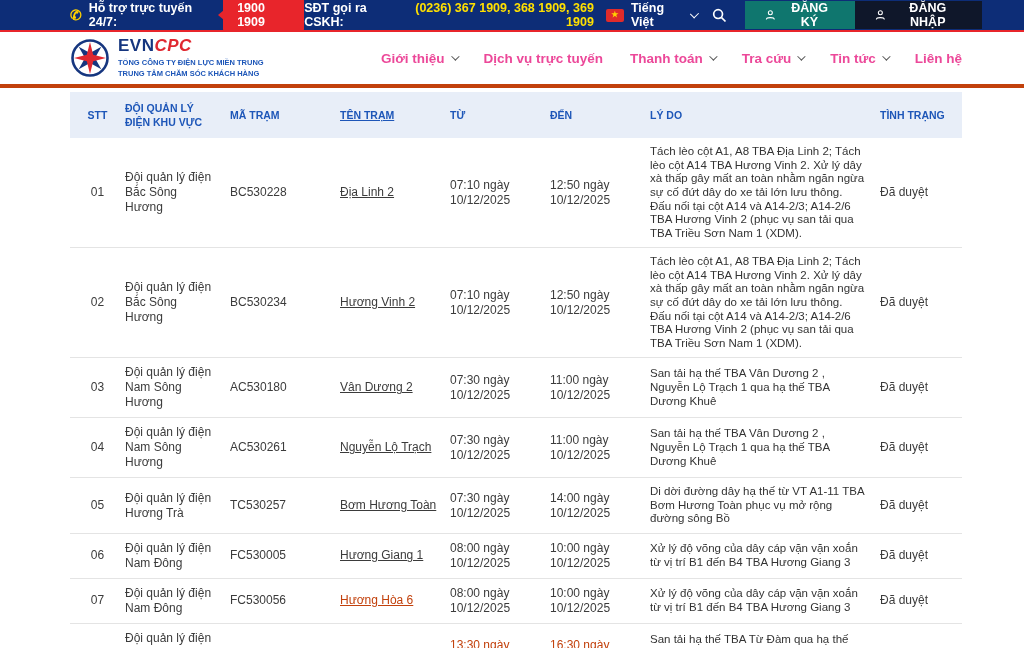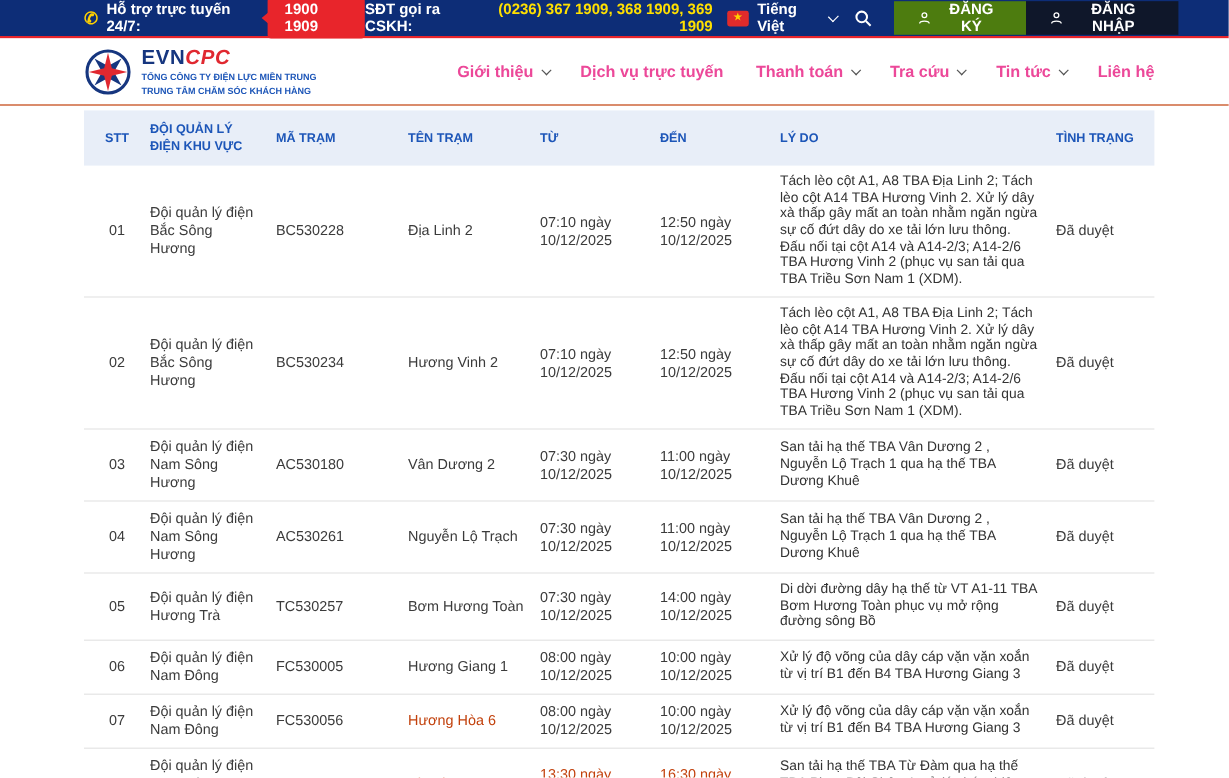--- a/index.html
+++ b/index.html
@@ -21,28 +21,28 @@
   .cskh-numbers { color:#ffe000; margin-right:12px;text-align:right; }
   .flag { width:20px; height:13px; background:#e02b2b; border-radius:2px; display:flex;
           align-items:center; justify-content:center; color:#ffd100; font-size:8px;
           margin-right:7px; line-height:1; }
   .lang { display:flex; align-items:center; gap:6px; margin-right:16px; cursor:pointer; }
   .chev { display:inline-block; width:7px; height:7px; border-right:1.5px solid currentColor;
           border-bottom:1.5px solid currentColor; transform:rotate(45deg) translateY(-2px); }
   .search-btn { display:flex; align-items:center; margin-right:18px; cursor:pointer; }
   .tb-btn { display:flex; align-items:center; gap:8px; padding:0 20px; color:#fff;
             font-size:12.5px; font-weight:bold; border:none; cursor:pointer; }
-  .btn-register { background:#4d7c0f; }
+  .btn-register { background:#0f766e; }
   .btn-login { background:#0f172a; }
   .tb-spacer { width:47px; }
   .redline { height:2px; background:#e8252b; }
 
   
   .header { height:56px; display:flex; align-items:center; padding:0 62px 0 70px;
-            border-bottom:1px solid #c2410c; background:#fff; }
+            border-bottom:4px solid #c2410c; background:#fff; }
   .logo { display:flex; align-items:center; gap:8px; cursor:pointer; }
   .logo-text .brand { font-size:17px; font-weight:bold; letter-spacing:.5px; }
   .logo-text .evn { color:#16367f; }
   .logo-text .cpc { color:#e02830; font-style:italic; }
   .logo-sub { font-size:7.5px; font-weight:bold; color:#1d56b8; line-height:1.45; margin-top:2px; }
   .nav { margin-left:auto; display:flex; align-items:center; gap:27px; }
   .nav-item { display:flex; align-items:center; gap:6px; font-size:13.5px; font-weight:bold;
               color:#ec4899; cursor:pointer; white-space:nowrap; }
   .nav-item .chev { border-color:#555; width:6px; height:6px; }
 
@@ -50,21 +50,21 @@
   .content { padding:4px 62px 0 70px; }
   table { width:892px; border-collapse:collapse; table-layout:fixed; }
   thead th { background:#e8eef8; color:#1d56b8; font-size:10.5px; font-weight:bold;
              text-align:left; padding:9px 10px 9px 0; vertical-align:middle; line-height:1.35; }
   thead th.c-stt { text-align:center; padding:9px 0; }
   tbody td { font-size:12px; color:#3b3b3b; padding:7px 14px 7px 0; vertical-align:middle;
              line-height:1.25; word-wrap:break-word; }
   tbody tr { border-bottom:1px solid #e4e4e4; }
   td.c-stt { text-align:center; padding:7px 0; }
   td.c-lydo { font-size:11.5px; line-height:1.18; color:#333; }
-  .c-stt{width:55px} .c-doi{width:105px} .c-ma{width:110px} .c-ten{width:110px; padding-right:6px;}
+  .c-stt{width:55px} .c-doi{width:105px} .c-ma{width:110px} .c-ten{width:110px; padding-right:6px;text-decoration:underline;}
   .c-tu{width:100px} .c-den{width:100px} .c-lydo{width:230px} .c-tt{width:82px}
   .muted { color:#c2410c; }
   svg { display:block; }
 </style>
 </head>
 <body>
 
 <div class="topbar">
   <div class="tb-left">
     <span class="phone-ico">✆</span>

